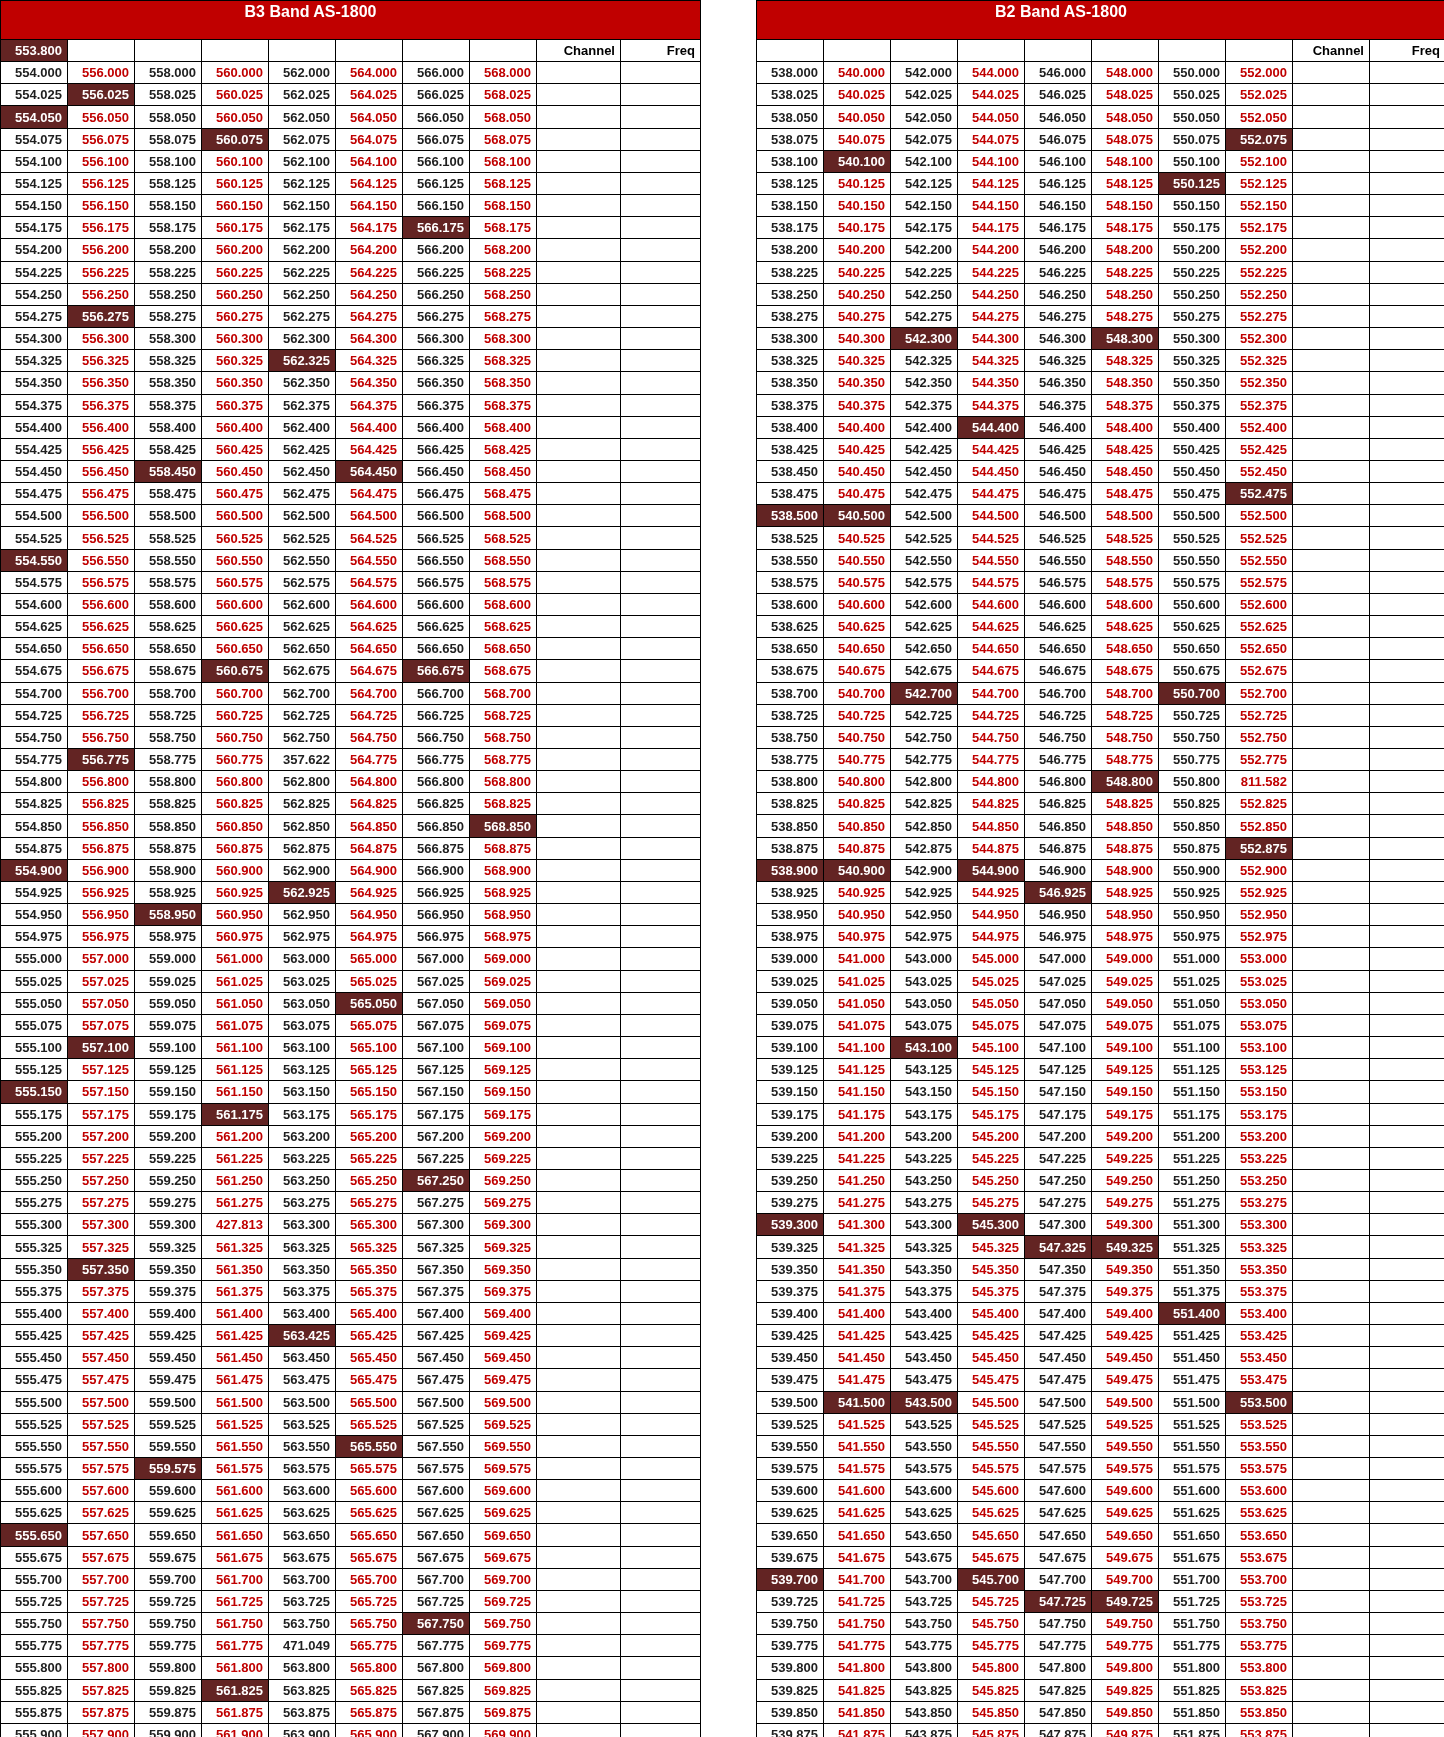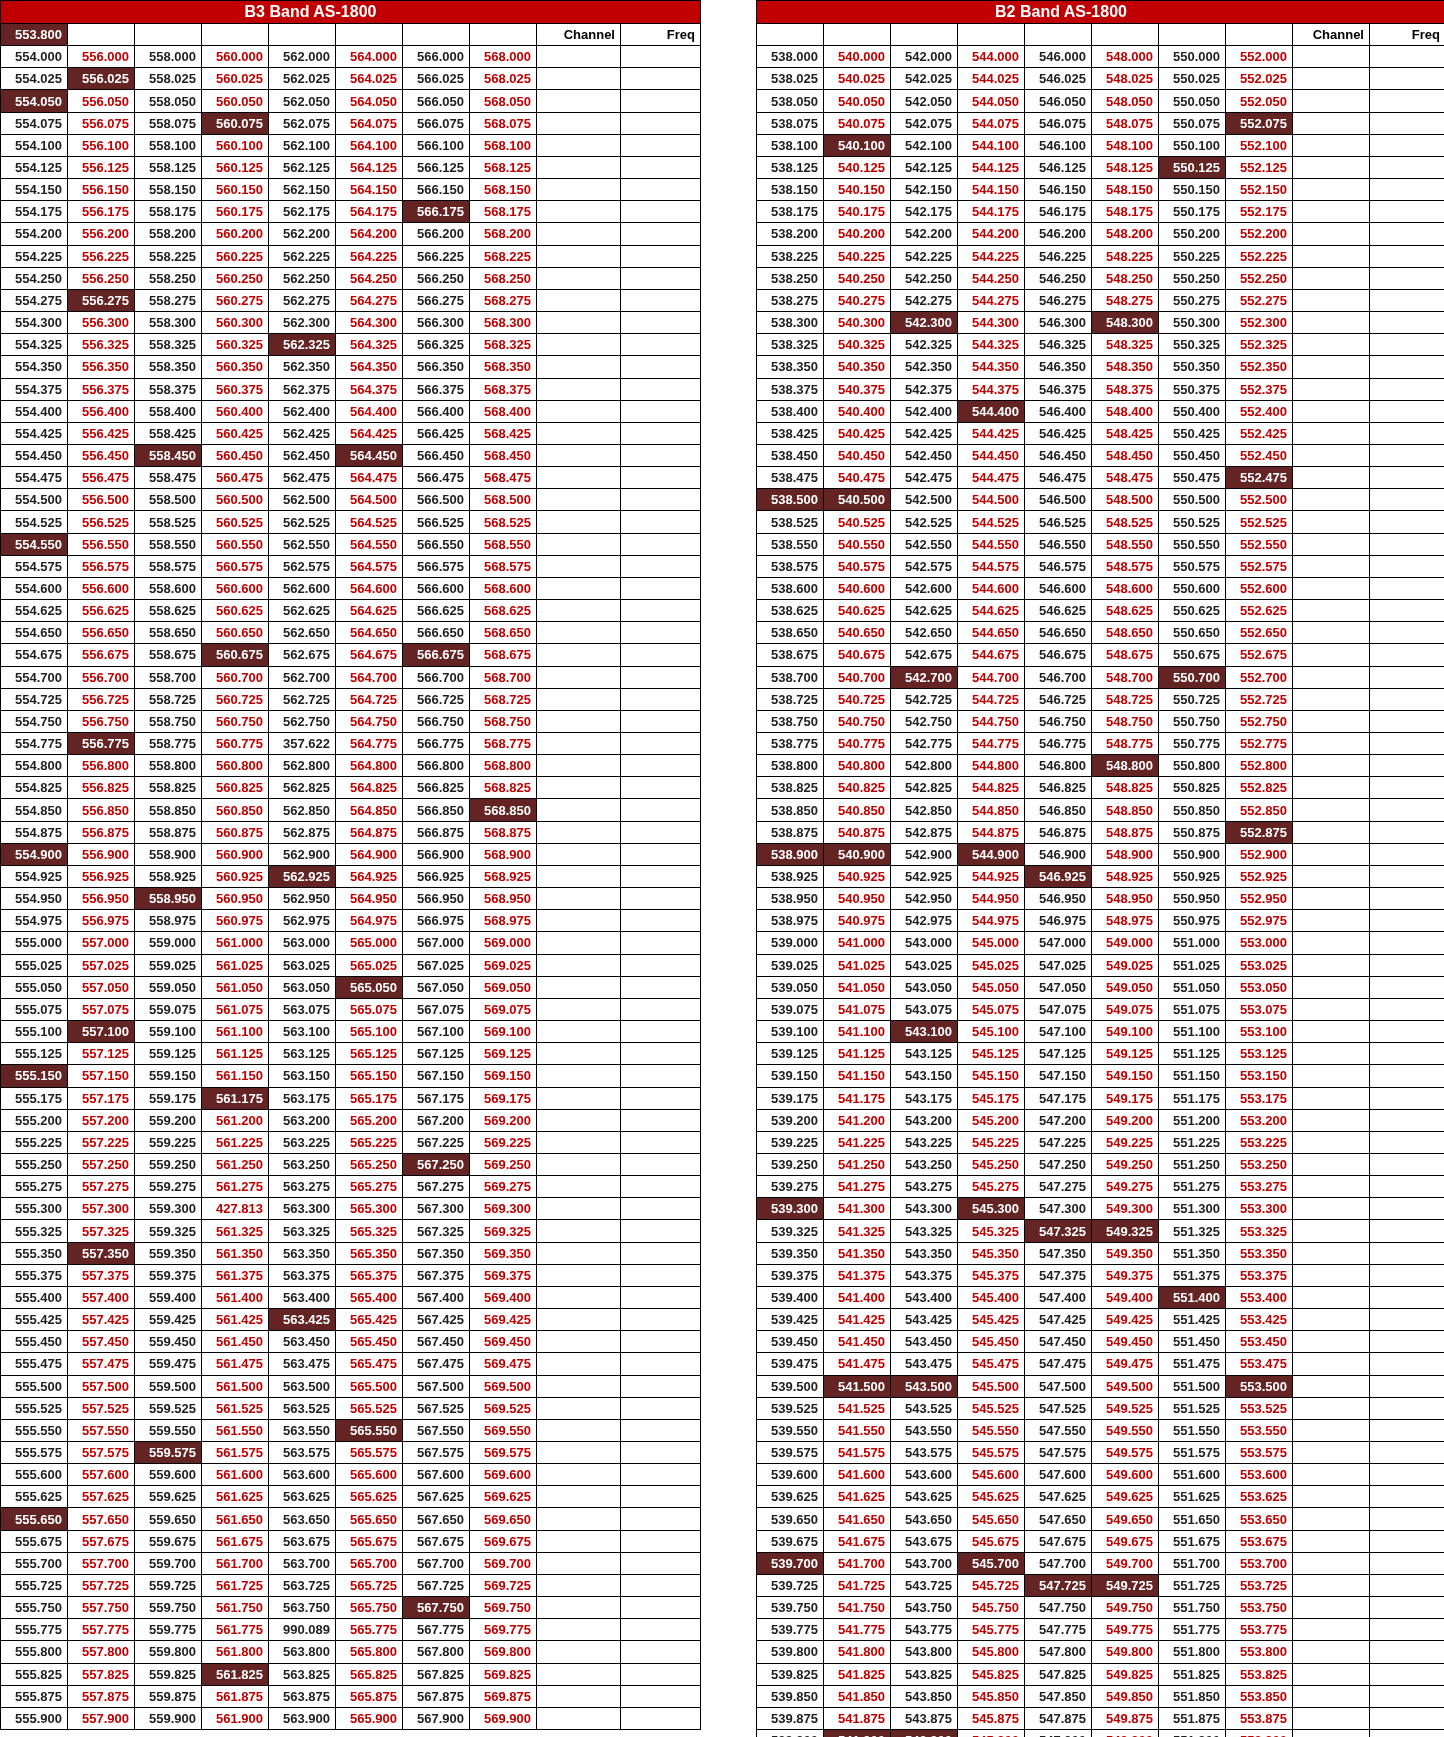--- a/index.html
+++ b/index.html
@@ -14,21 +14,21 @@
     text-align:right;
     vertical-align:middle;
     overflow:hidden;white-space:nowrap;
     height:21.17px;line-height:1;
     background:#FFFFFF;
   }
   tr.title-row td{
     height:22px;
     background:#C00000;color:#FFFFFF;
     text-align:center;font-size:16px;
-    padding:0 80px 0 0;
+    padding:0 80px 16px 0;
     border:1px solid #000000;
   }
   td.c-black{color:#1F1F1F;}
   td.c-red{color:#C00000;}
   td.alt{background:#EFEFEF;}
   th.chan-head, th.freq-head{
     background:#FFFFFF;color:#000000;text-align:center;font-size:14px;padding:0;
   }
   td.ch-num{background:#632423;color:#FFFFFF;text-align:center;padding:0;}
   td.ch-freq{background:#632423;color:#FFFFFF;text-align:right;padding:0 6px 0 0;}
@@ -920,21 +920,21 @@
           <td class="c-black alt hl">567.750</td>
           <td class="c-red alt">569.750</td>
           <td class="blank"></td>
           <td class="blank"></td>
         </tr>
         <tr>
           <td class="c-black">555.775</td>
           <td class="c-red">557.775</td>
           <td class="c-black">559.775</td>
           <td class="c-red">561.775</td>
-          <td class="c-black">990.089</td>
+          <td class="c-black">471.049</td>
           <td class="c-red">565.775</td>
           <td class="c-black">567.775</td>
           <td class="c-red">569.775</td>
           <td class="blank"></td>
           <td class="blank"></td>
         </tr>
         <tr>
           <td class="c-black alt">555.800</td>
           <td class="c-red alt">557.800</td>
           <td class="c-black alt">559.800</td>
@@ -1401,21 +1401,21 @@
           <td class="ch-freq">552.875</td>
         </tr>
         <tr>
           <td class="c-black alt">538.800</td>
           <td class="c-red alt">540.800</td>
           <td class="c-black alt">542.800</td>
           <td class="c-red alt">544.800</td>
           <td class="c-black alt">546.800</td>
           <td class="c-red alt hl">548.800</td>
           <td class="c-black alt">550.800</td>
-          <td class="c-red alt">552.800</td>
+          <td class="c-red alt">811.582</td>
           <td class="blank"></td>
           <td class="blank"></td>
         </tr>
         <tr>
           <td class="c-black">538.825</td>
           <td class="c-red">540.825</td>
           <td class="c-black">542.825</td>
           <td class="c-red">544.825</td>
           <td class="c-black">546.825</td>
           <td class="c-red">548.825</td>

